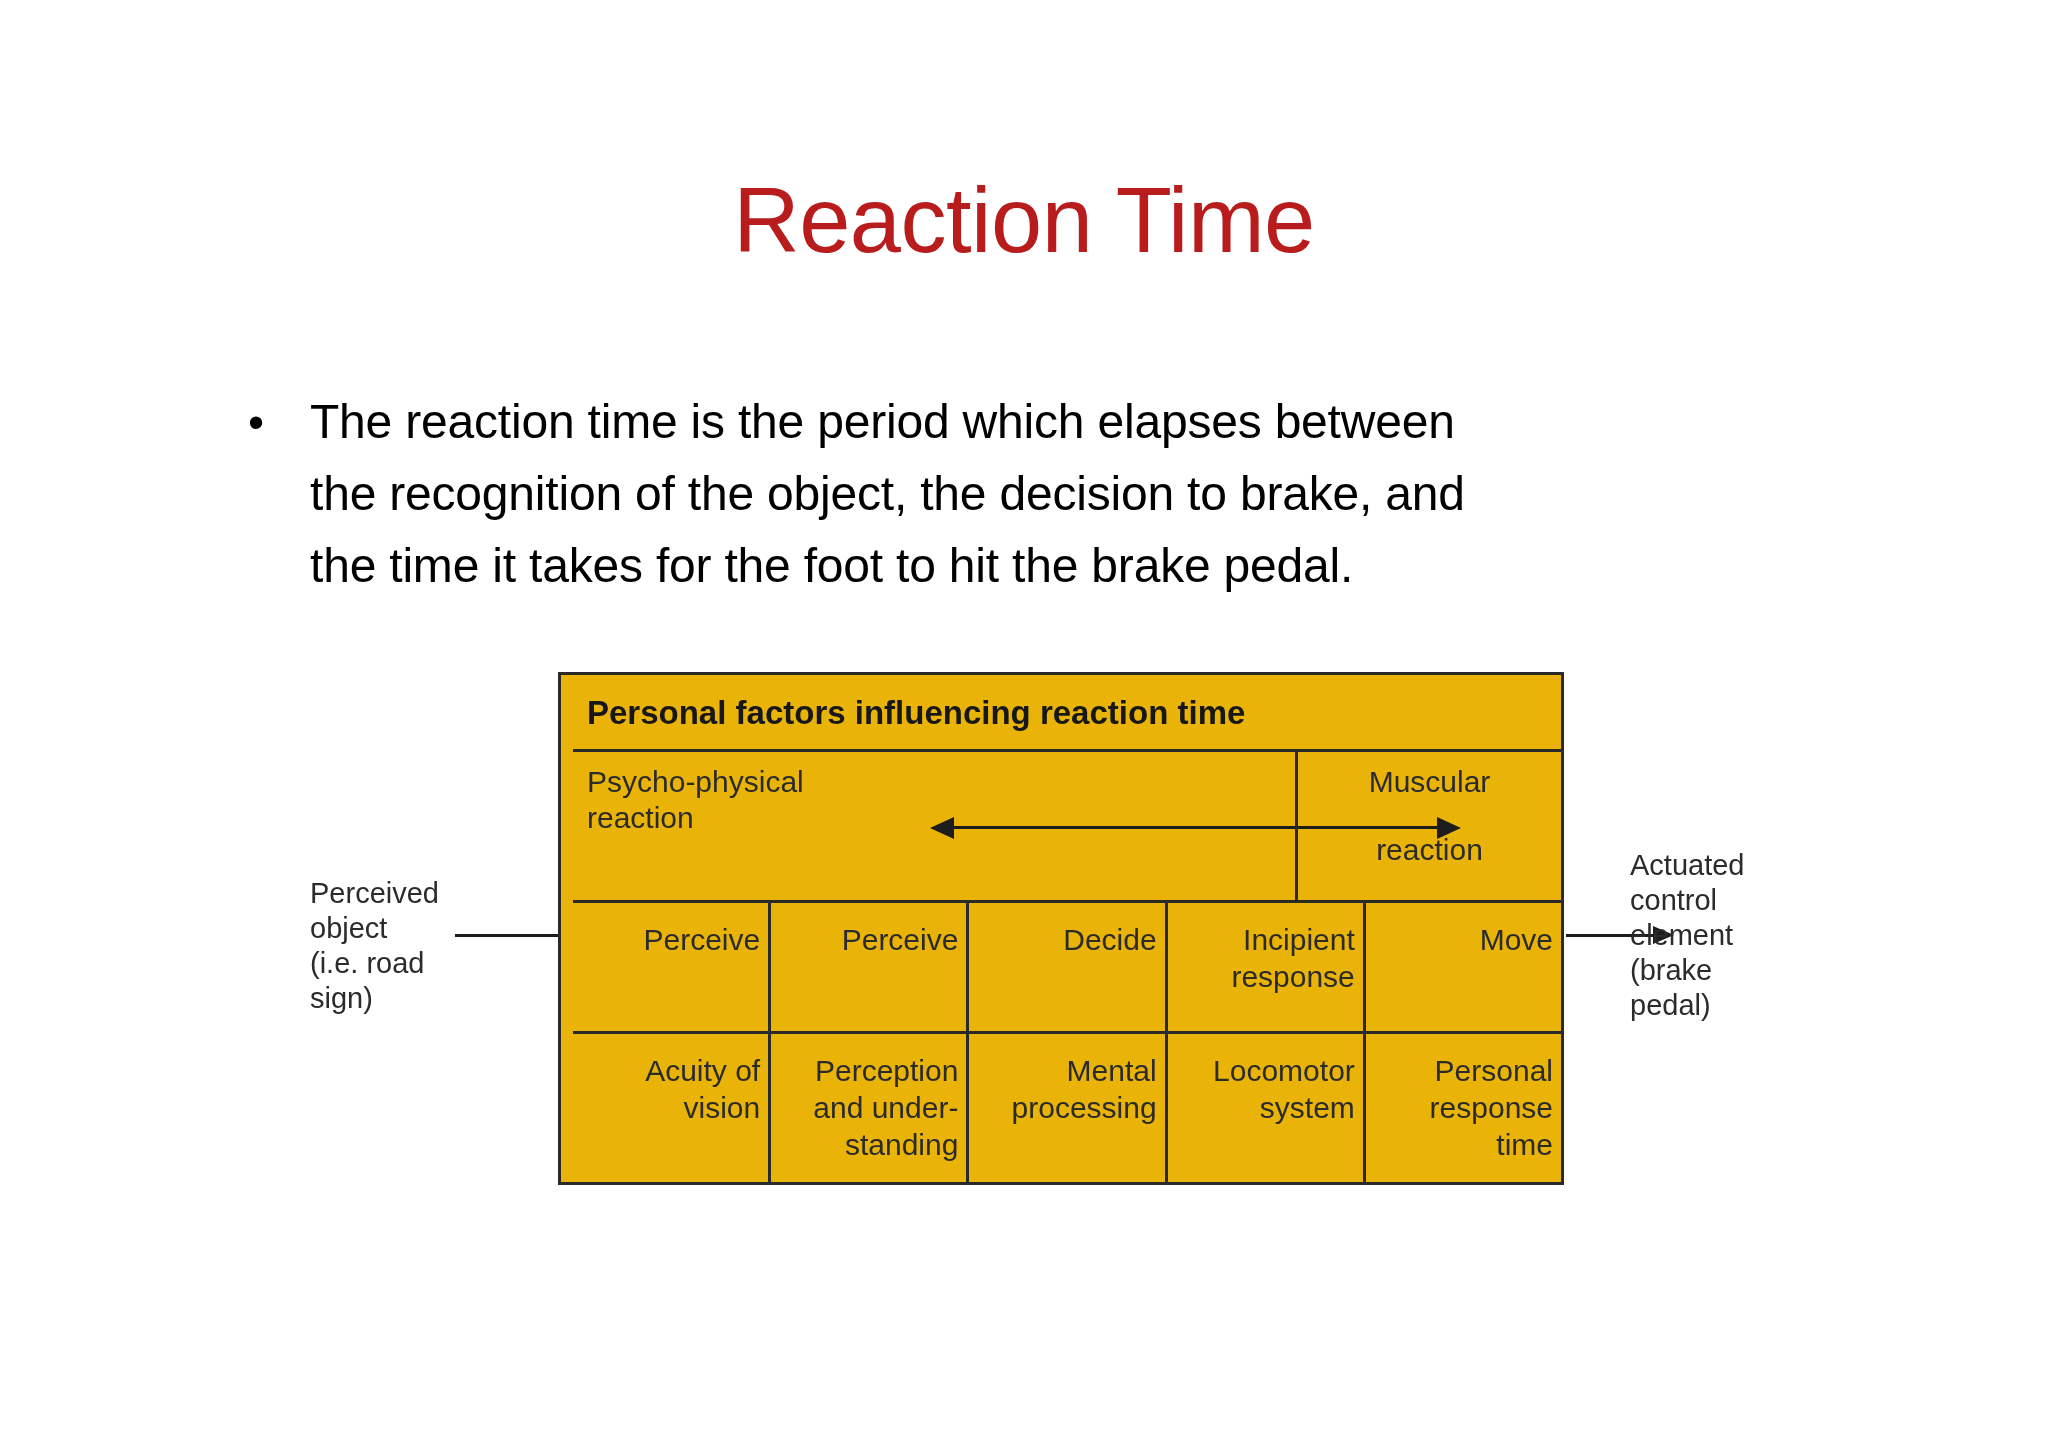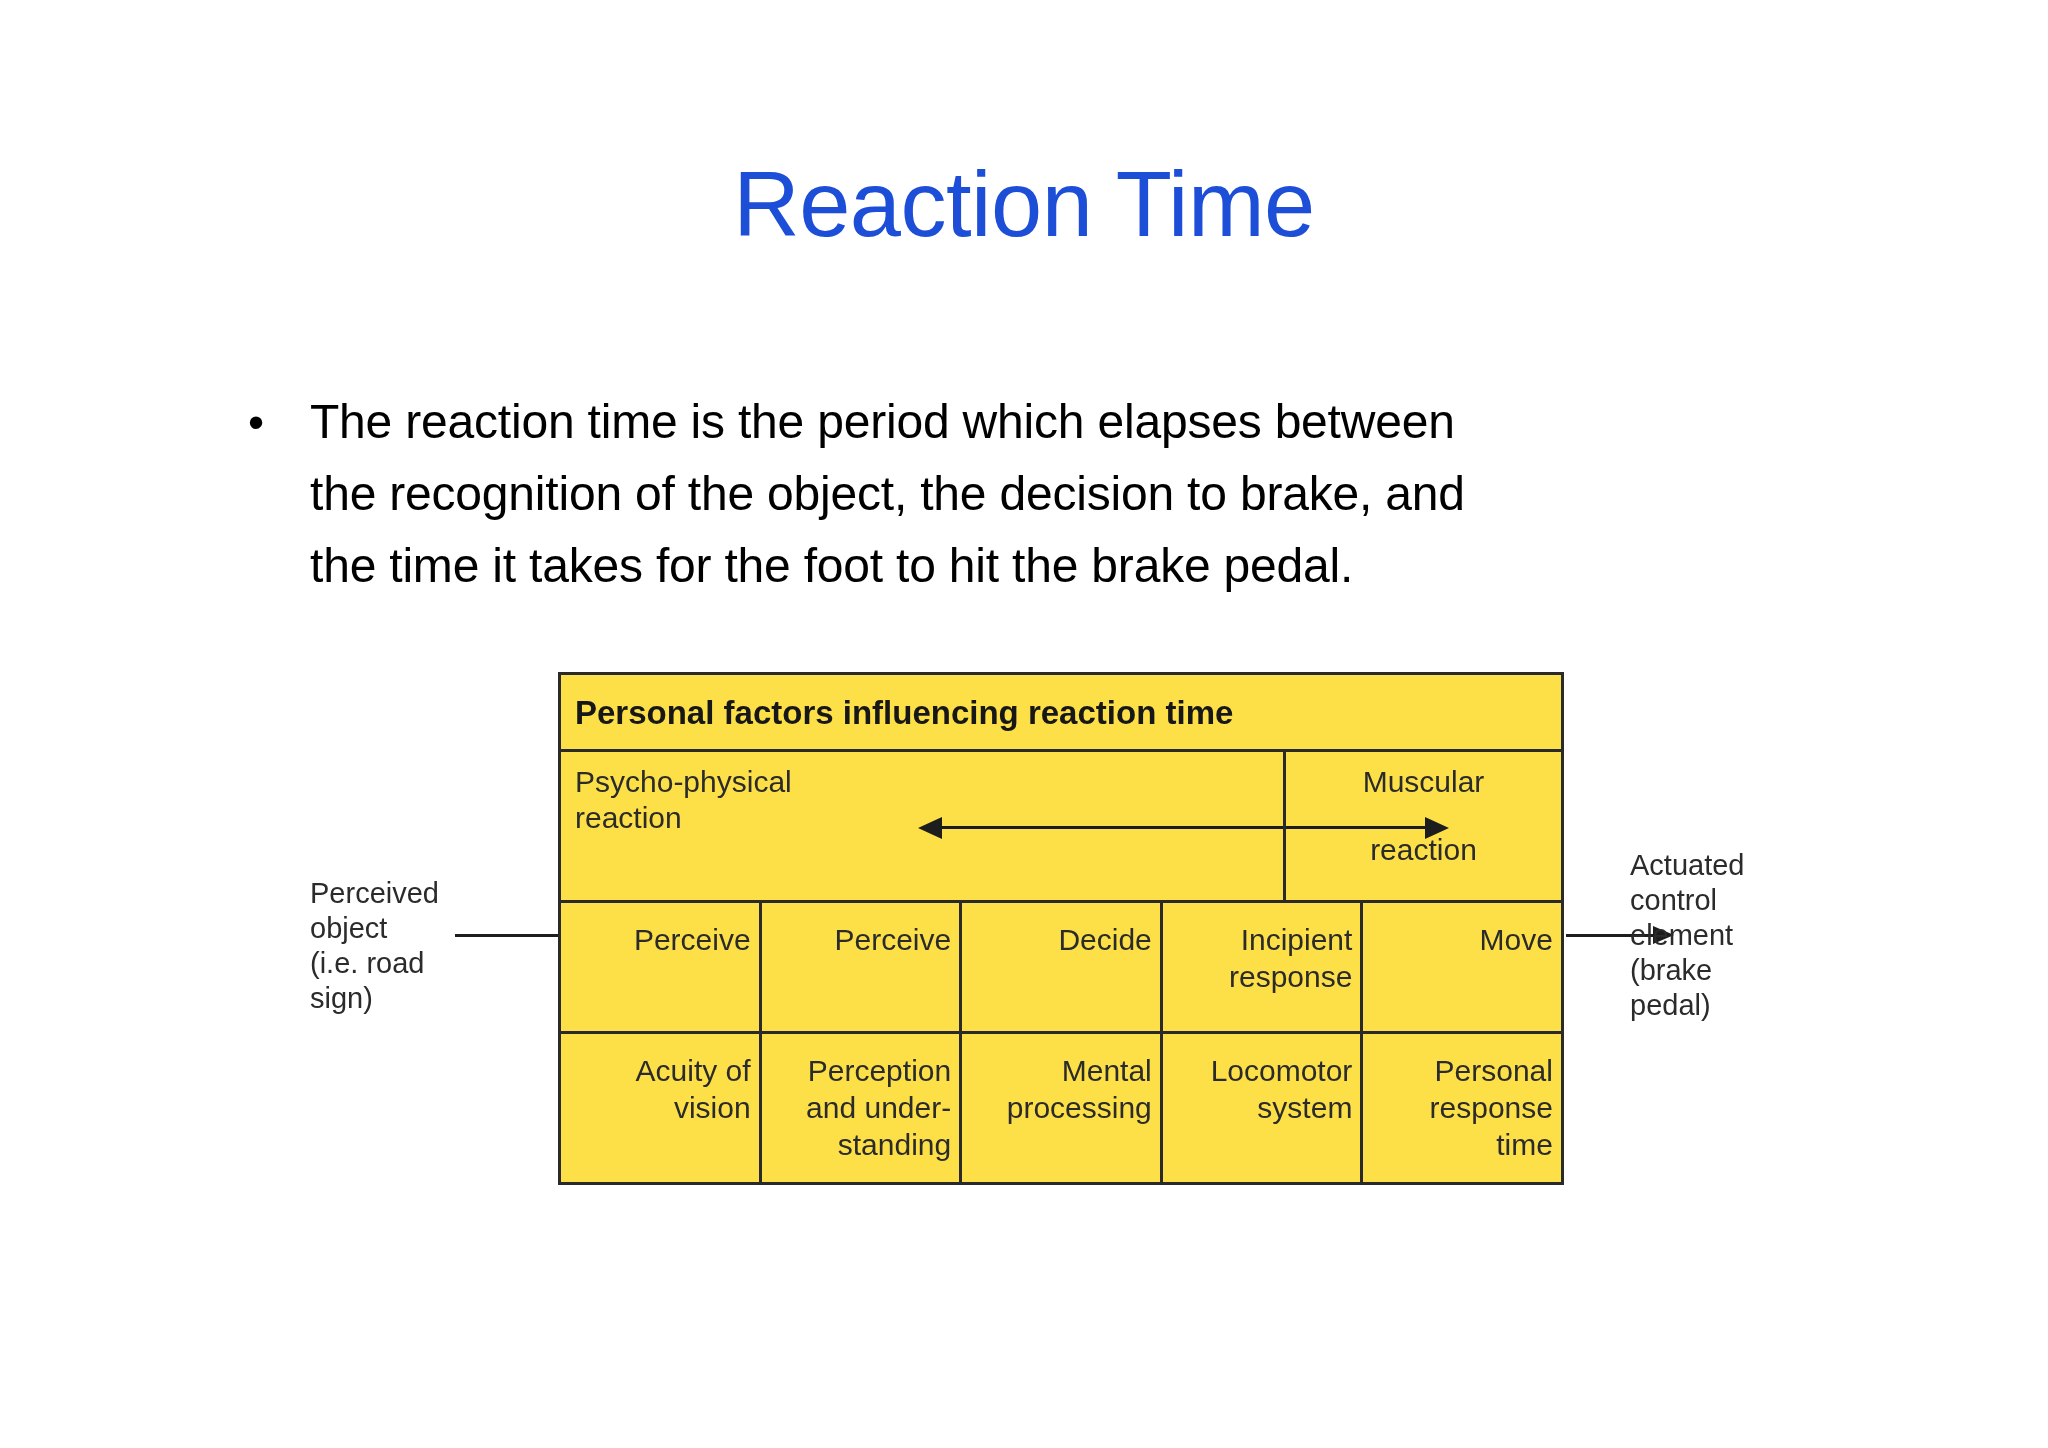--- a/index.html
+++ b/index.html
@@ -13,28 +13,28 @@
     position: relative;
     font-family: "Liberation Sans", sans-serif;
     color: #000000;
     overflow: hidden;
   }
 
   
   .slide-title {
     position: absolute;
     left: 0;
-    top: 158px;
+    top: 174px;
     width: 2048px;
     text-align: center;
     font-size: 92px;
     line-height: 1.0;
     font-weight: 400;
     letter-spacing: -0.5px;
-    color: #1d4ed8;
+    color: #b91c1c;
   }
 
   
   .body-block {
     position: absolute;
     left: 248px;
     top: 386px;
     width: 1520px;
   }
   .bullet-row {
@@ -96,21 +96,22 @@
   .connector.out::after { right: -20px; border-left: 21px solid #1d1d1d; }
 
   
   .factor-table {
     position: absolute;
     left: 288px;
     top: 12px;
     width: 1006px;
     border: 3px solid #2a2a2a;
     box-sizing: border-box;
-    background: #fde047;
+    background: #eab308;
+    padding-left: 12px;
   }
   .tbl-header {
     border-bottom: 3px solid #2a2a2a;
     padding: 18px 12px 16px 14px;
     font-size: 33px;
     font-weight: bold;
     line-height: 40px;
     color: #171717;
   }
 

